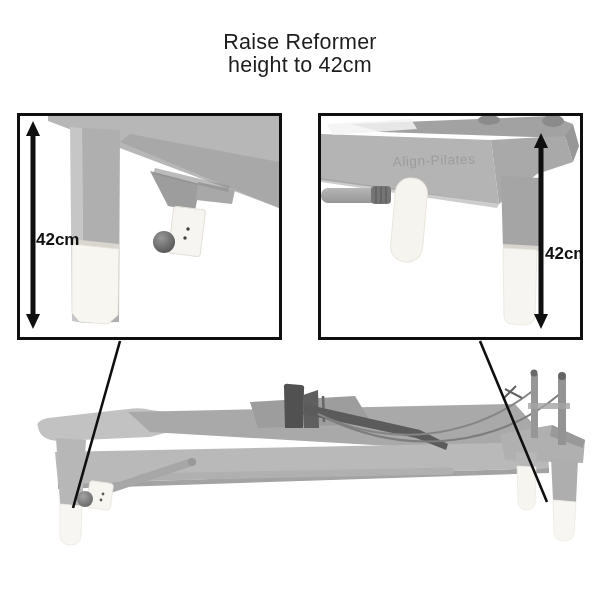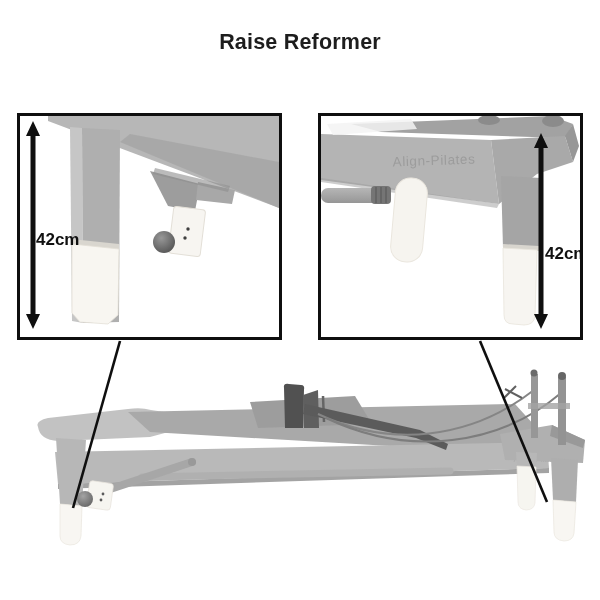--- a/index.html
+++ b/index.html
@@ -1,20 +1,20 @@
 <!DOCTYPE html>
 <html><head>
 <meta charset="utf-8">
 <style>
   html,body{margin:0;padding:0;}
   body{width:600px;height:600px;background:#ffffff;font-family:"Liberation Sans",sans-serif;overflow:hidden;}
   .stage{position:relative;width:600px;height:600px;background:#fff;}
 
   .title{position:absolute;top:31px;left:0;width:600px;text-align:center;
-         font-size:21.5px;font-weight:bold;color:#1d1d1d;line-height:23px;letter-spacing:.2px;}
+         font-size:21.5px;font-weight:normal;color:#1d1d1d;line-height:23px;letter-spacing:.2px;}
   .title span{display:block;}
 
   .callout{position:absolute;top:113px;width:265px;height:227px;border:3px solid #0f0f0f;
            background:#fff;box-sizing:border-box;overflow:hidden;}
   .callout.left{left:17px;}
   .callout.right{left:318px;}
   .callout svg{position:absolute;left:0;top:0;}
 
   .measure-label{position:absolute;font-size:17px;font-weight:bold;color:#111;white-space:nowrap;}
   .callout.left .measure-label{left:16px;top:114px;}
@@ -22,20 +22,21 @@
 
   .overlay{position:absolute;left:0;top:0;width:600px;height:600px;}
 </style>
 </head>
 <body>
 
 <div class="stage">
 
   <div class="title">
     <span>Raise Reformer</span>
+    <span>height to 42cm</span>
   </div>
 
   <svg class="overlay" viewBox="0 0 600 600">
     <defs>
       <radialGradient id="ballG" cx="38%" cy="32%" r="75%">
         <stop offset="0%" stop-color="#9a9a9a"></stop>
           <stop offset="100%" stop-color="#565656"></stop>
       </radialGradient>
     </defs>
     <g opacity="0.9">

